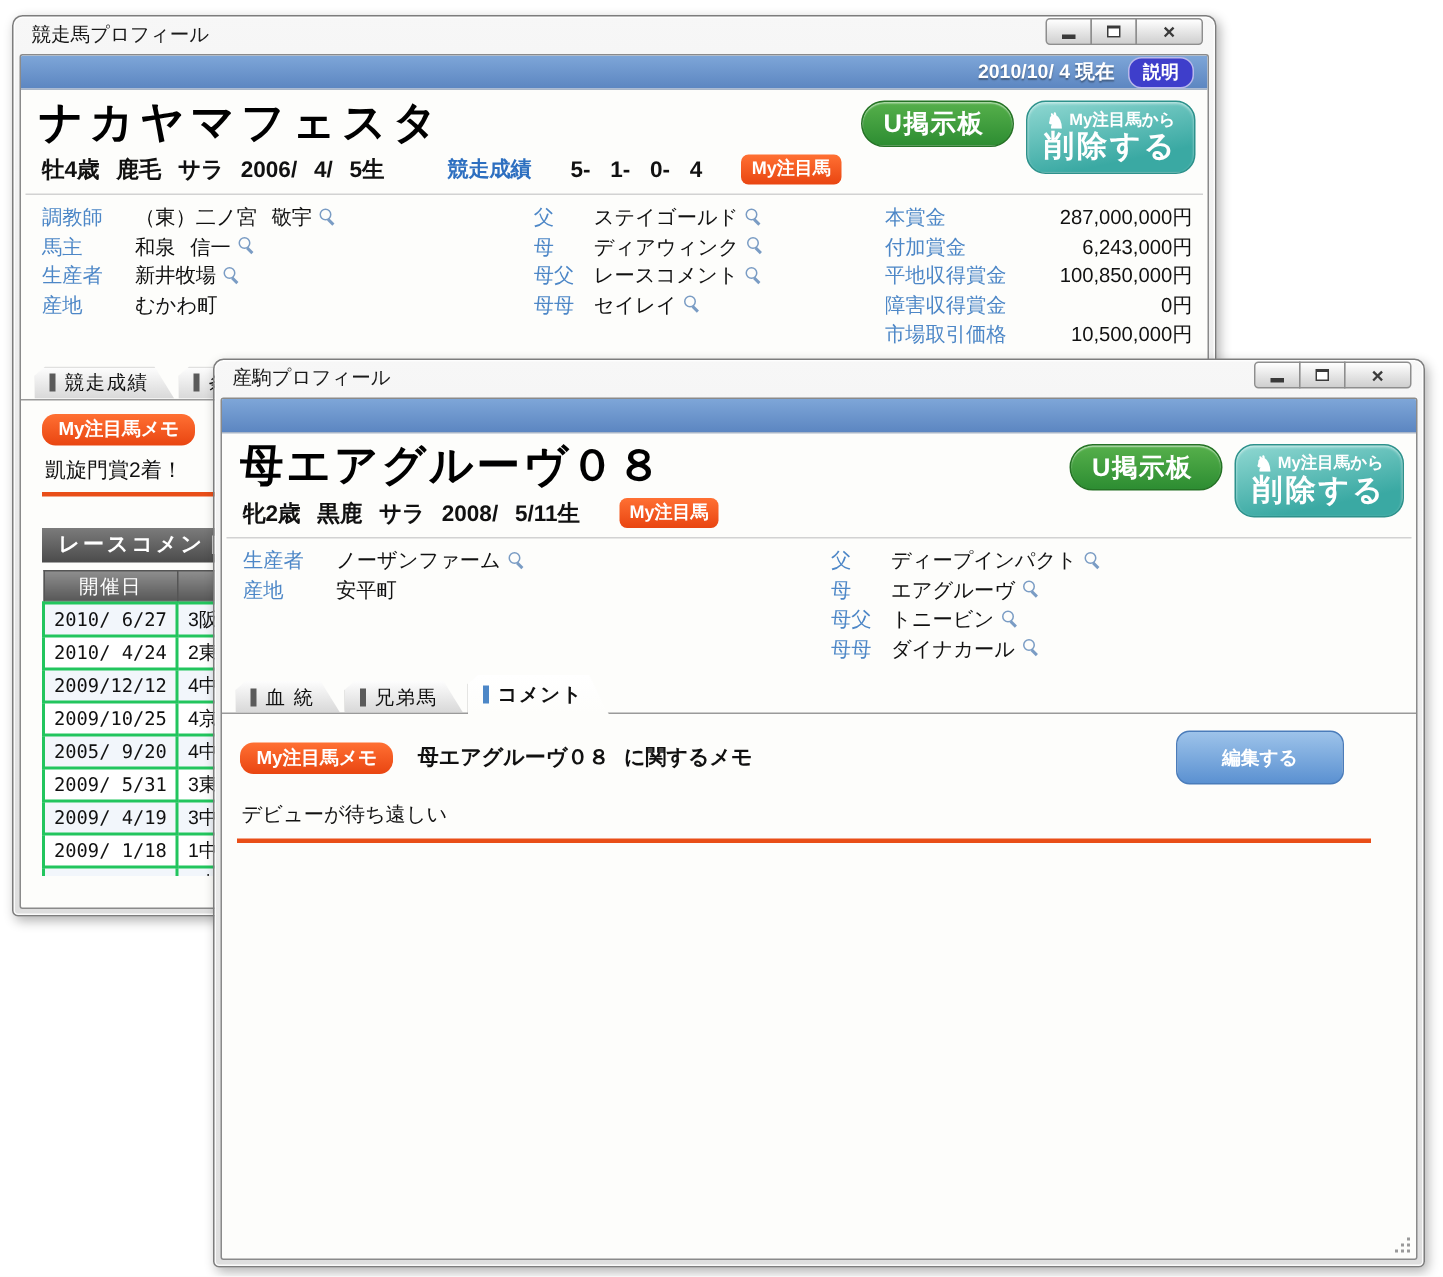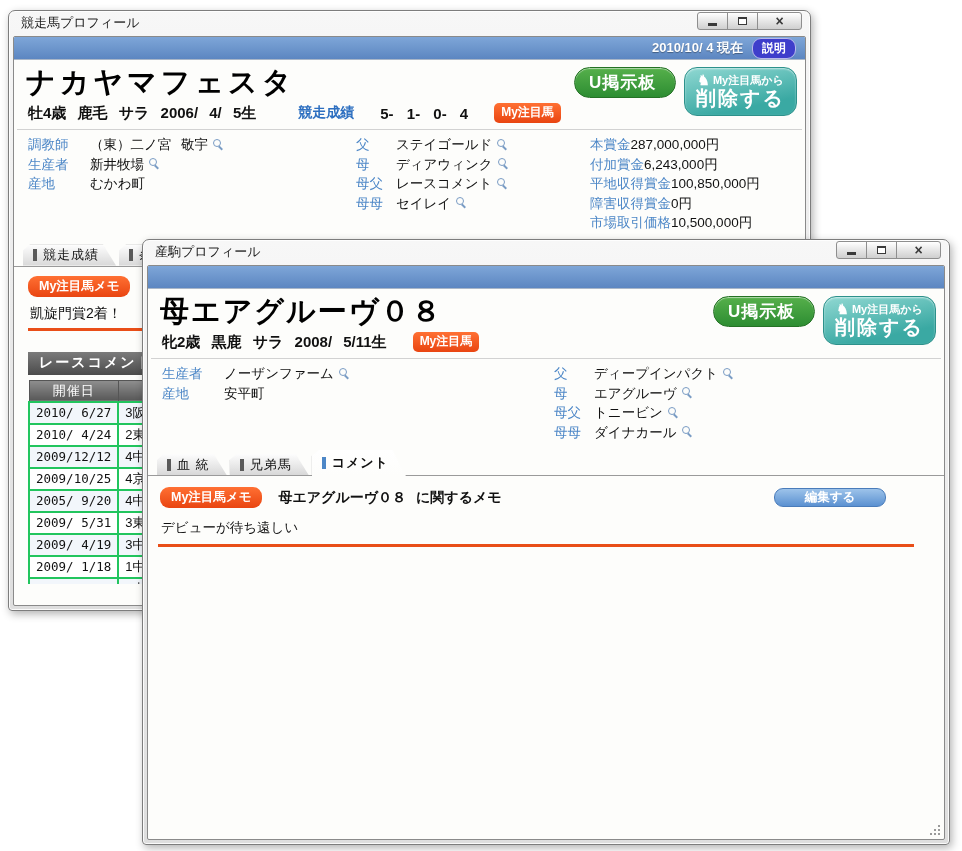--- a/index.html
+++ b/index.html
@@ -97,21 +97,21 @@
   .pcol { line-height:19.5px; }
   .pcol-1 { width:336px; }
   .pcol-2 { width:240px; }
   .pcol-3 { width:210px; }
   .pcol-1f { width:392px; }
   .prow { display:flex; align-items:center; }
   .plabel { color:#4d87c7; min-width:62px; }
   .plabel.narrow { min-width:40px; }
   .plabel.wide { min-width:0; margin-right:10px; }
   .pvalue { word-spacing:6px; display:flex; align-items:center; }
-  .pcol-3 .prow { }
+  .pcol-3 .prow { justify-content:space-between; }
   .pcol-3 .plabel { min-width:0; }
   .money-value { text-align:right; }
 
   .mag { display:inline-block; width:12px; height:12px; position:relative; margin-left:4px; cursor:pointer; }
   .mag::before { content:""; position:absolute; width:6px; height:6px; border:1.5px solid #7a9cc4; border-radius:50%; left:1px; top:0; }
   .mag::after  { content:""; position:absolute; width:5px; height:2px; background:#7a9cc4; transform:rotate(45deg); left:6px; top:8px; }
 
   
   .tabbar { display:flex; align-items:flex-end; gap:3px; padding-left:9px; border-bottom:1px solid #9a9a9a; height:27px; }
   .tab { position:relative; height:21px; display:flex; align-items:center; gap:6px; padding:0 17px 0 10px; font-size:13px; letter-spacing:1px; color:#111; cursor:pointer; }
@@ -152,22 +152,22 @@
   }
   .side-table td { border:2px solid #22c55e; font-size:13px; padding:1px 6px; height:19px; background:#fff; }
   .side-table tr:nth-child(even) td { background:#f2f6fb; }
   .side-table td.date { font-family:"DejaVu Sans Mono", monospace; font-size:12.5px; text-align:right; width:84px; white-space:pre; }
   .side-table td.venue { width:118px; }
 
   
   .memo-header { display:flex; align-items:center; gap:16px; padding:11px 14px 0 12px; }
   .memo-title { font-size:14px; font-weight:bold; word-spacing:6px; }
   .edit-btn {
-    margin-left:auto; margin-right:44px;
-    width:112px; height:19px; border-radius:9px;
+    margin-left:auto; margin-right:34px;
+    width:112px; height:36px; border-radius:9px;
     background:linear-gradient(#9dc3ea,#5b91d1);
     border:1px solid #4a7cba; color:#fff; font-size:12.5px; font-weight:bold;
     display:flex; align-items:center; justify-content:center; cursor:pointer;
   }
   .memo-text { padding:11px 0 7px 13px; font-size:13.5px; }
   .orange-hr { height:3px; background:#e94e18; margin:0 30px 0 10px; }
 
   .grip { position:absolute; right:4px; bottom:4px; width:12px; height:12px; }
   .grip::before {
     content:""; position:absolute; right:0; bottom:0; width:2px; height:2px; background:#9a9a9a;
@@ -224,20 +224,27 @@
     </div>
 
     <div class="divider"></div>
 
     <div class="profile-row">
       <div class="pcol pcol-1">
         <div class="prow">
             <span class="plabel">調教師</span>
             <span class="pvalue">
               <span>（東）二ノ宮 敬宇</span>
+              <span class="mag"></span>
+            </span>
+          </div>
+        <div class="prow">
+            <span class="plabel">馬主</span>
+            <span class="pvalue">
+              <span>和泉 信一</span>
               <span class="mag"></span>
             </span>
           </div>
         <div class="prow">
             <span class="plabel">生産者</span>
             <span class="pvalue">
               <span>新井牧場</span>
               <span class="mag"></span>
             </span>
           </div>

